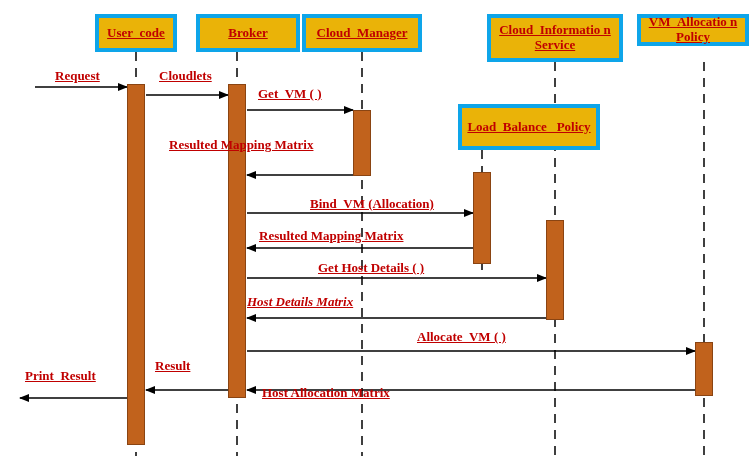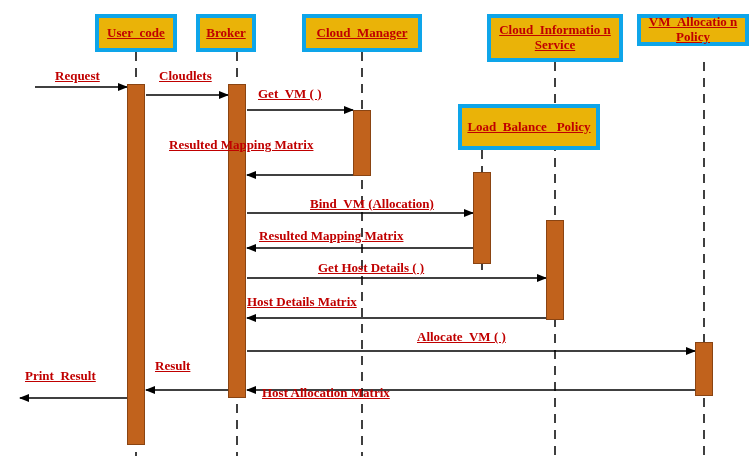--- a/index.html
+++ b/index.html
@@ -71,21 +71,21 @@
         <line x1="247" y1="278" x2="546" y2="278" stroke="#000000" stroke-width="1.6" marker-end="url(#arrowend)"></line>
         <line x1="564" y1="318" x2="247" y2="318" stroke="#000000" stroke-width="1.6" marker-end="url(#arrowend)"></line>
         <line x1="247" y1="351" x2="695" y2="351" stroke="#000000" stroke-width="1.6" marker-end="url(#arrowend)"></line>
         <line x1="695" y1="390" x2="247" y2="390" stroke="#000000" stroke-width="1.6" marker-end="url(#arrowend)"></line>
         <line x1="228" y1="390" x2="146" y2="390" stroke="#000000" stroke-width="1.6" marker-end="url(#arrowend)"></line>
         <line x1="127" y1="398" x2="20" y2="398" stroke="#000000" stroke-width="1.6" marker-end="url(#arrowend)"></line>
       </g>
   </svg>
   <div id="lifeline-boxes">
       <div class="lifeline-box" style="left: 95px; top: 14px; width: 82px; height: 38px;">User_code</div>
-      <div class="lifeline-box" style="left: 196px; top: 14px; width: 60px; height: 38px;">Broker</div>
+      <div class="lifeline-box" style="left: 196px; top: 14px; width: 104px; height: 38px;">Broker</div>
       <div class="lifeline-box" style="left: 302px; top: 14px; width: 120px; height: 38px;">Cloud_Manager</div>
       <div class="lifeline-box" style="left: 487px; top: 14px; width: 136px; height: 48px;">Cloud_Informatio n Service</div>
       <div class="lifeline-box" style="left: 637px; top: 14px; width: 112px; height: 32px;">VM_Allocatio n Policy</div>
       <div class="lifeline-box" style="left: 411px; top: 104px; width: 142px; height: 46px; margin-left: 47px;">Load_Balance_ Policy</div>
     </div>
   <div id="activation-bars">
       <div class="activation" style="left: 127px; top: 84px; width: 18px; height: 361px; background: rgb(193, 98, 28);"></div>
       <div class="activation" style="left: 228px; top: 84px; width: 18px; height: 314px; background: rgb(193, 98, 28);"></div>
       <div class="activation" style="left: 353px; top: 110px; width: 18px; height: 66px; background: rgb(193, 98, 28);"></div>
       <div class="activation" style="left: 473px; top: 172px; width: 18px; height: 92px; background: rgb(193, 98, 28);"></div>
@@ -93,19 +93,19 @@
       <div class="activation" style="left: 695px; top: 342px; width: 18px; height: 54px; background: rgb(193, 98, 28);"></div>
     </div>
   <div id="message-labels">
       <div class="msg-label" style="left: 55px; top: 68px;">Request</div>
       <div class="msg-label" style="left: 159px; top: 68px;">Cloudlets</div>
       <div class="msg-label" style="left: 258px; top: 86px;">Get_VM ( )</div>
       <div class="msg-label" style="left: 169px; top: 137px;">Resulted  Mapping  Matrix</div>
       <div class="msg-label" style="left: 310px; top: 196px;">Bind_VM (Allocation)</div>
       <div class="msg-label" style="left: 259px; top: 228px;">Resulted  Mapping  Matrix</div>
       <div class="msg-label" style="left: 318px; top: 260px;">Get Host Details ( )</div>
-      <div class="msg-label" style="left: 247px; top: 294px;">Host  Details  Matrix</div>
+      <div class="msg-label" style="left: 247px; top: 294px; font-style: italic;">Host  Details  Matrix</div>
       <div class="msg-label" style="left: 417px; top: 329px;">Allocate_VM ( )</div>
       <div class="msg-label" style="left: 262px; top: 363px; margin-top: 22px;">Host  Allocation  Matrix</div>
       <div class="msg-label" style="left: 155px; top: 358px;">Result</div>
       <div class="msg-label" style="left: 25px; top: 368px;">Print_Result</div>
     </div>
 </div>
 
 </body></html>

